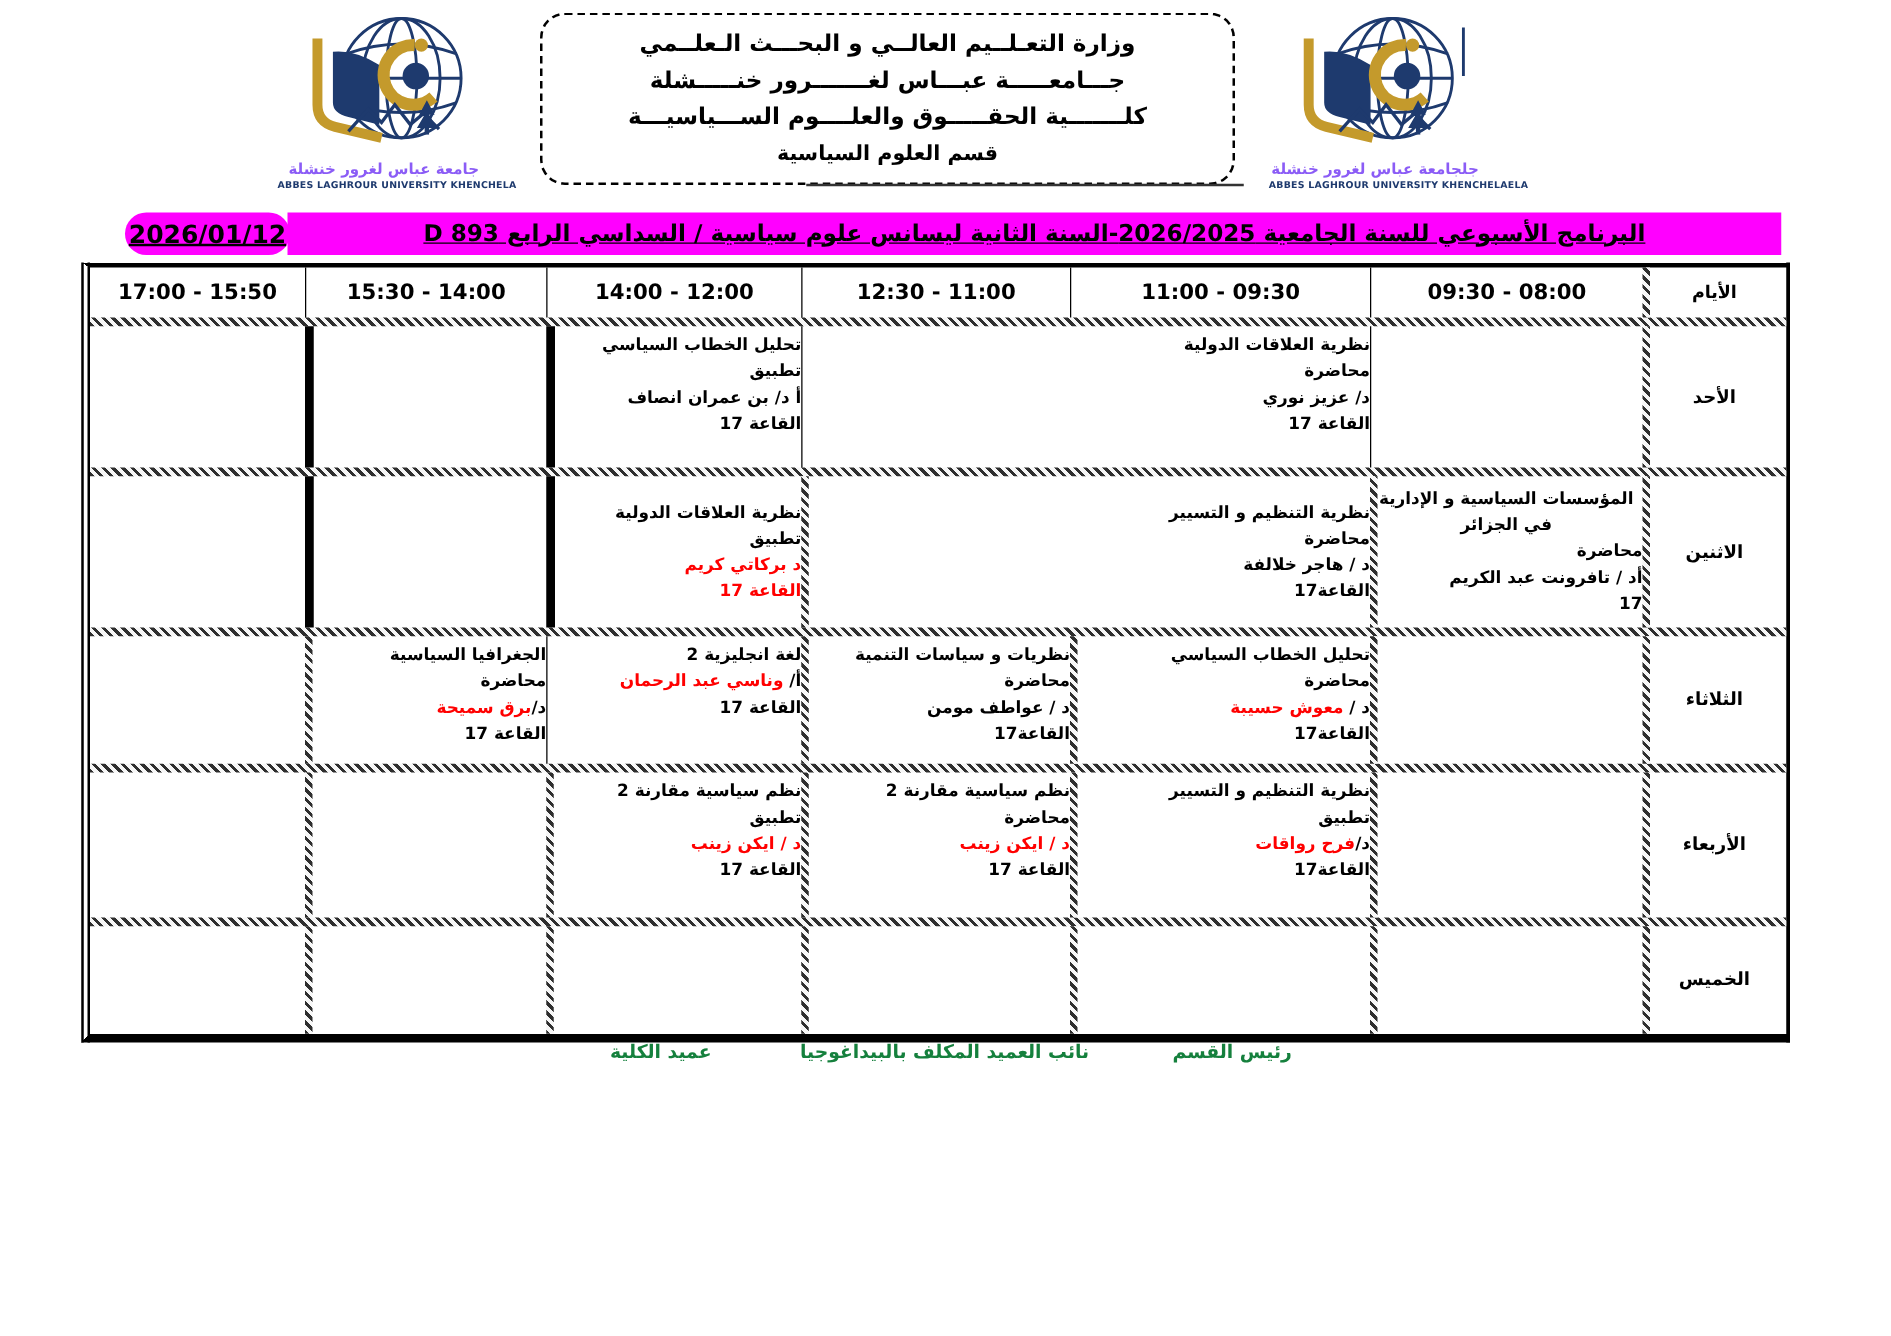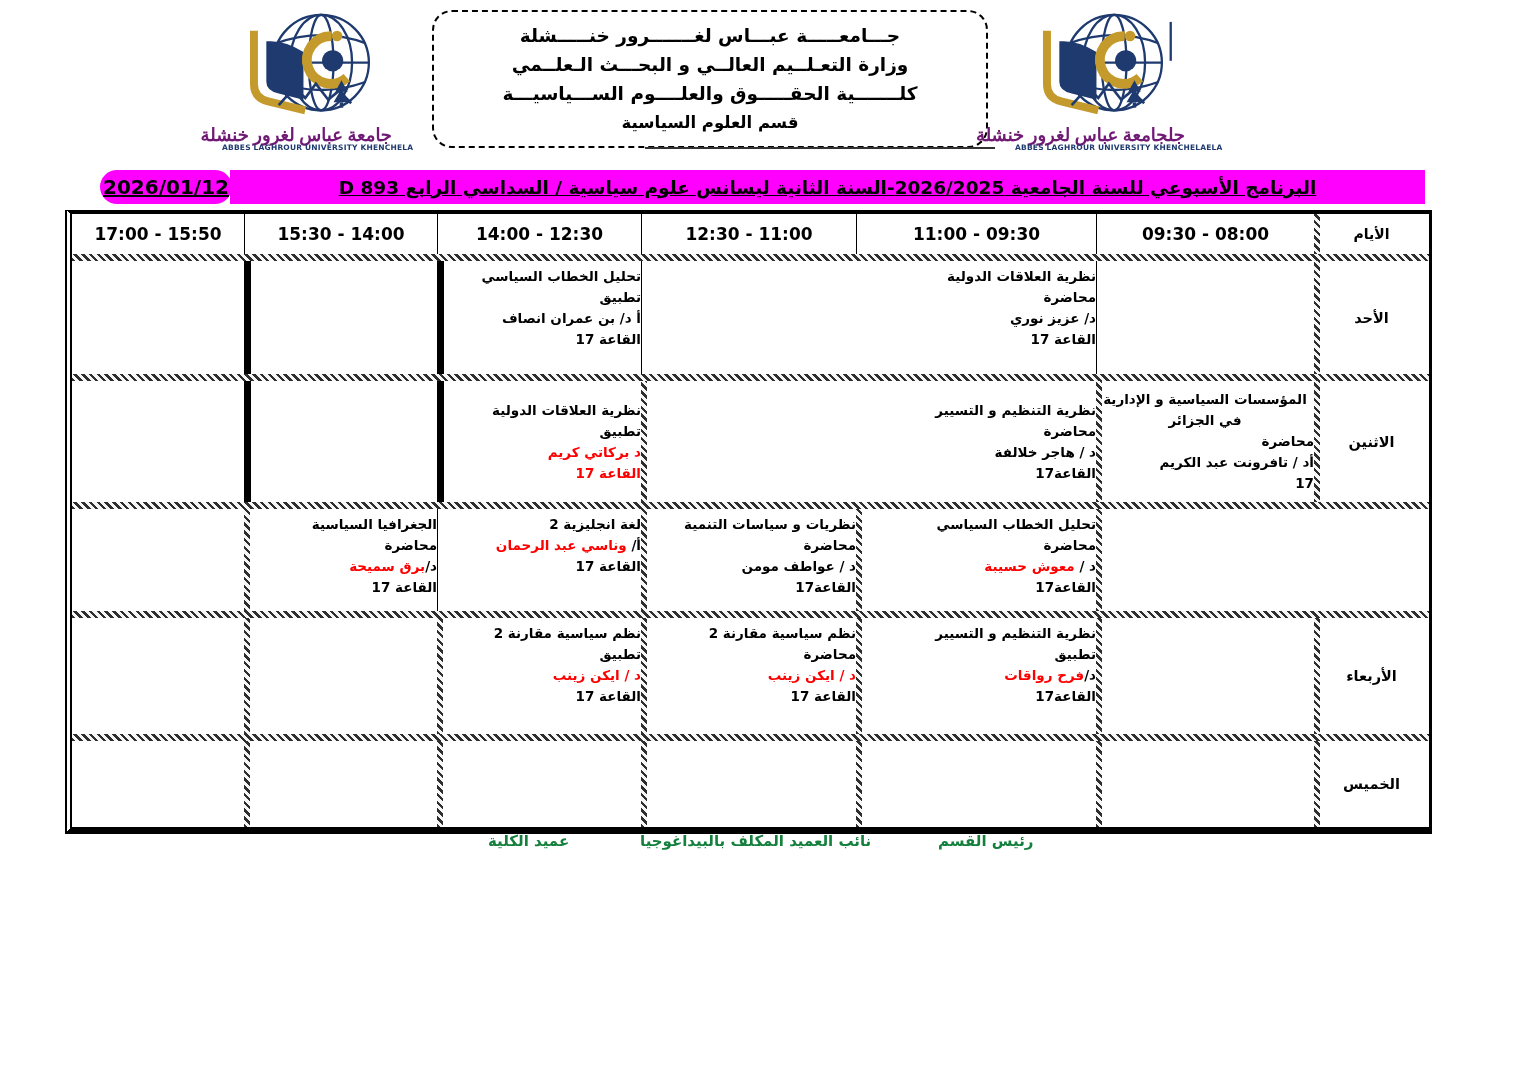--- a/index.html
+++ b/index.html
@@ -4,21 +4,21 @@
 <style>
   html,body{margin:0;padding:0;background:#ffffff;}
   body{font-family:"DejaVu Sans",sans-serif;}
   #page{position:relative;width:1513px;height:1069px;background:#fff;overflow:hidden;}
 
   
   .logo{position:absolute;width:170px;text-align:center;}
   .logo-left{left:222px;top:6px;}
   .logo-right{left:1015px;top:6px;}
   .logo svg{display:block;margin:0 auto;}
-  .logo .cap-ar{color:#701a75;font-weight:bold;font-size:18px;line-height:15px;direction:rtl;white-space:nowrap;font-family:Liberation Serif, serif;}
+  .logo .cap-ar{color:#8b5cf6;font-weight:bold;font-size:12px;line-height:15px;direction:rtl;white-space:nowrap;}
   .logo .cap-en{color:#1e3a6e;font-weight:bold;font-size:7.5px;letter-spacing:.2px;white-space:nowrap;}
 
   
   .mbox{position:absolute;left:432px;top:10px;width:552px;height:134px;
         border:2.5px dashed #000;border-radius:20px;display:flex;flex-direction:column;
         justify-content:center;gap:3px;direction:rtl;}
   .mbox .ml{text-align:center;font-weight:bold;font-size:18.5px;color:#000;line-height:26px;}
   .mbox .ml:last-child{font-size:16.5px;}
   .underbox-line{position:absolute;left:645px;top:147px;width:350px;height:2px;background:#333;}
 
@@ -78,22 +78,22 @@
       <circle cx="124" cy="34" r="6" fill="#c49a2c"></circle>
       <path d="M58 112 L76 92 L88 104 L100 88 L114 106 L126 96 L140 110" fill="none" stroke="#1e3a6e" stroke-width="3"></path>
       <path d="M129 84 l-7 13 h5 l-7 12 h18 l-7 -12 h5 Z" fill="#1e3a6e"></path>
       <rect x="127" y="109" width="4" height="6" fill="#1e3a6e"></rect>
     </svg>
     <div class="cap-ar">جامعة عباس لغرور خنشلة</div>
     <div class="cap-en">ABBES LAGHROUR UNIVERSITY KHENCHELA</div>
   </div>
 
   <div class="mbox">
+    <div class="ml">وزارة التعـلــيم العالــي و البحـــث الـعلــمي</div>
     <div class="ml">جـــامعـــــة عبـــاس لغـــــــرور خنـــــشلة</div>
-    <div class="ml">وزارة التعـلــيم العالــي و البحـــث الـعلــمي</div>
     <div class="ml">كلـــــــية الحقـــــوق والعلــــوم الســـياسيـــة</div>
     <div class="ml">قسم العلوم السياسية</div>
   </div>
   <div class="underbox-line"></div>
 
   <div class="logo logo-right">
     <svg width="160" height="122" viewBox="0 0 180 138">
       <g fill="none" stroke="#1e3a6e" stroke-width="2.6">
         <circle cx="106" cy="64" r="54"></circle>
         <ellipse cx="106" cy="64" rx="35" ry="54"></ellipse>
@@ -117,21 +117,21 @@
   </div>
 
   <div class="tbar-date">2026/01/12</div>
   <div class="tbar-title">
     <span>البرنامج الأسبوعي للسنة الجامعية 2026/2025-السنة الثانية ليسانس علوم سياسية / السداسي الرابع D 893</span>
   </div>
 
   <div id="grid" style="grid-template-columns: 172px 193px 204px 215px 240px 218px 115px; grid-template-rows: 40px 7px 113px 7px 121px 7px 102px 7px 116px 7px 86px;">
       <div class="hcell">17:00 - 15:50</div>
       <div class="hcell bt">15:30 - 14:00</div>
-      <div class="hcell bt">14:00 - 12:30</div>
+      <div class="hcell bt">14:00 - 12:00</div>
       <div class="hcell bt">12:30 - 11:00</div>
       <div class="hcell bt">11:00 - 09:30</div>
       <div class="hcell bt">09:30 - 08:00</div>
       <div class="hcell bh" style="direction: rtl; font-size: 14px;">الأيام</div>
       <div class="hsep"></div>
       <div class="cell "></div>
       <div class="cell bk"></div>
       <div class="cell bk">
         <div class="cl"><span>تحليل الخطاب السياسي</span></div>
         <div class="cl"><span>تطبيق</span></div>
@@ -187,20 +187,21 @@
         <div class="cl"><span>د / عواطف مومن</span></div>
         <div class="cl"><span>القاعة17</span></div>
       </div>
       <div class="cell bh">
         <div class="cl"><span>تحليل الخطاب السياسي</span></div>
         <div class="cl"><span>محاضرة</span></div>
         <div class="cl"><span>د / </span><span class="red">معوش حسيبة</span></div>
         <div class="cl"><span>القاعة17</span></div>
       </div>
       <div class="cell bh"></div>
+      <div class="daycell bh">الثلاثاء</div>
       <div class="hsep"></div>
       <div class="cell "></div>
       <div class="cell bh"></div>
       <div class="cell bh">
         <div class="cl"><span>نظم سياسية مقارنة 2</span></div>
         <div class="cl"><span>تطبيق</span></div>
         <div class="cl"><span class="red">د / ايكن زينب</span></div>
         <div class="cl"><span>القاعة 17</span></div>
       </div>
       <div class="cell bh">

